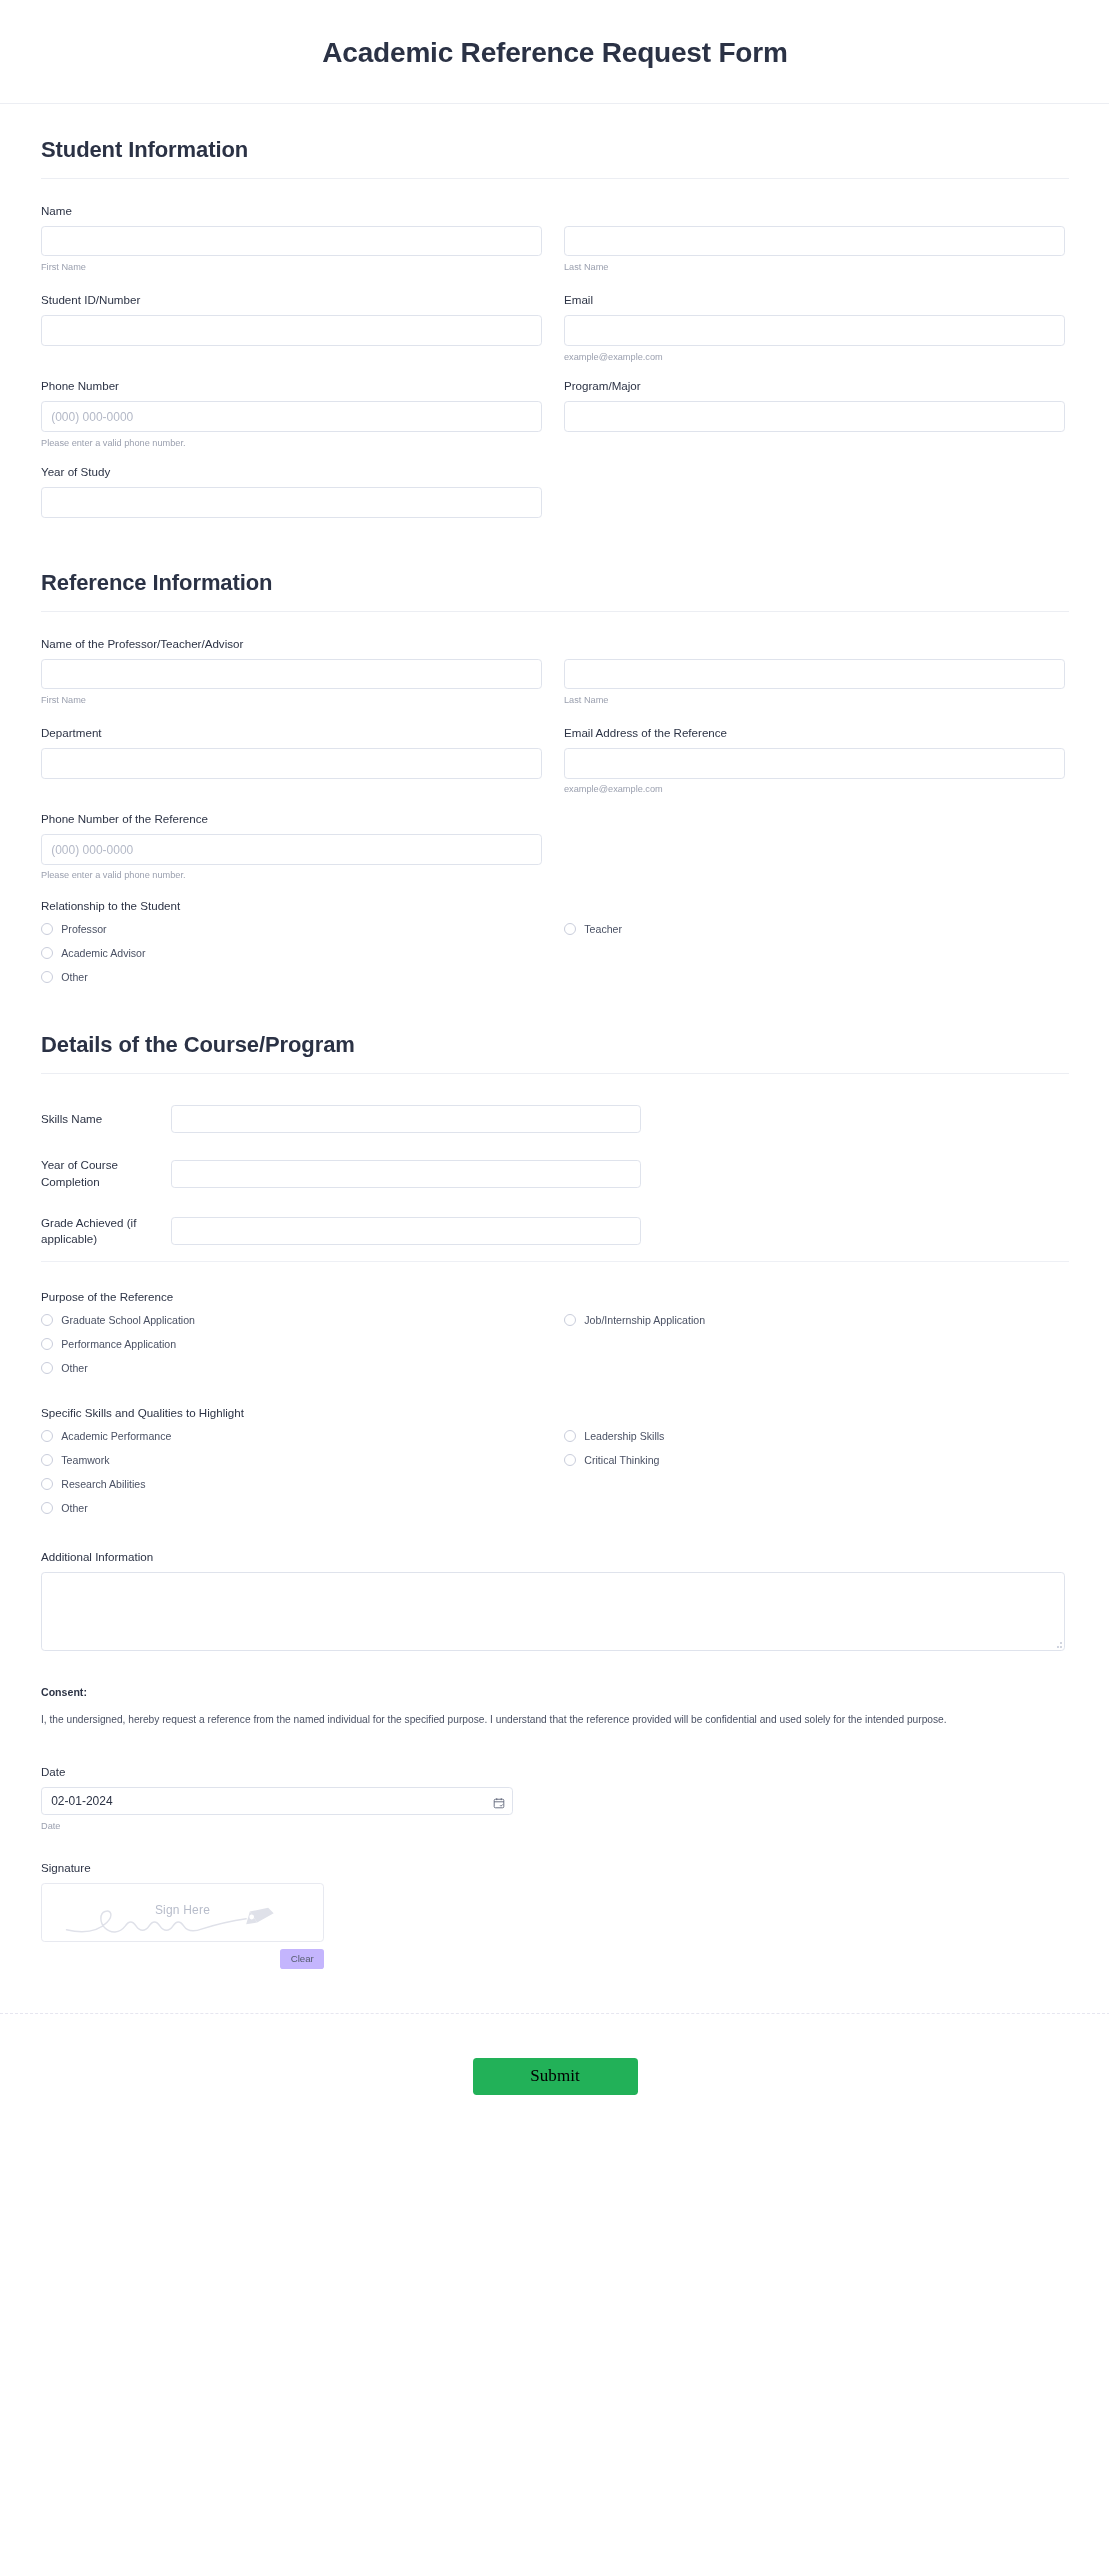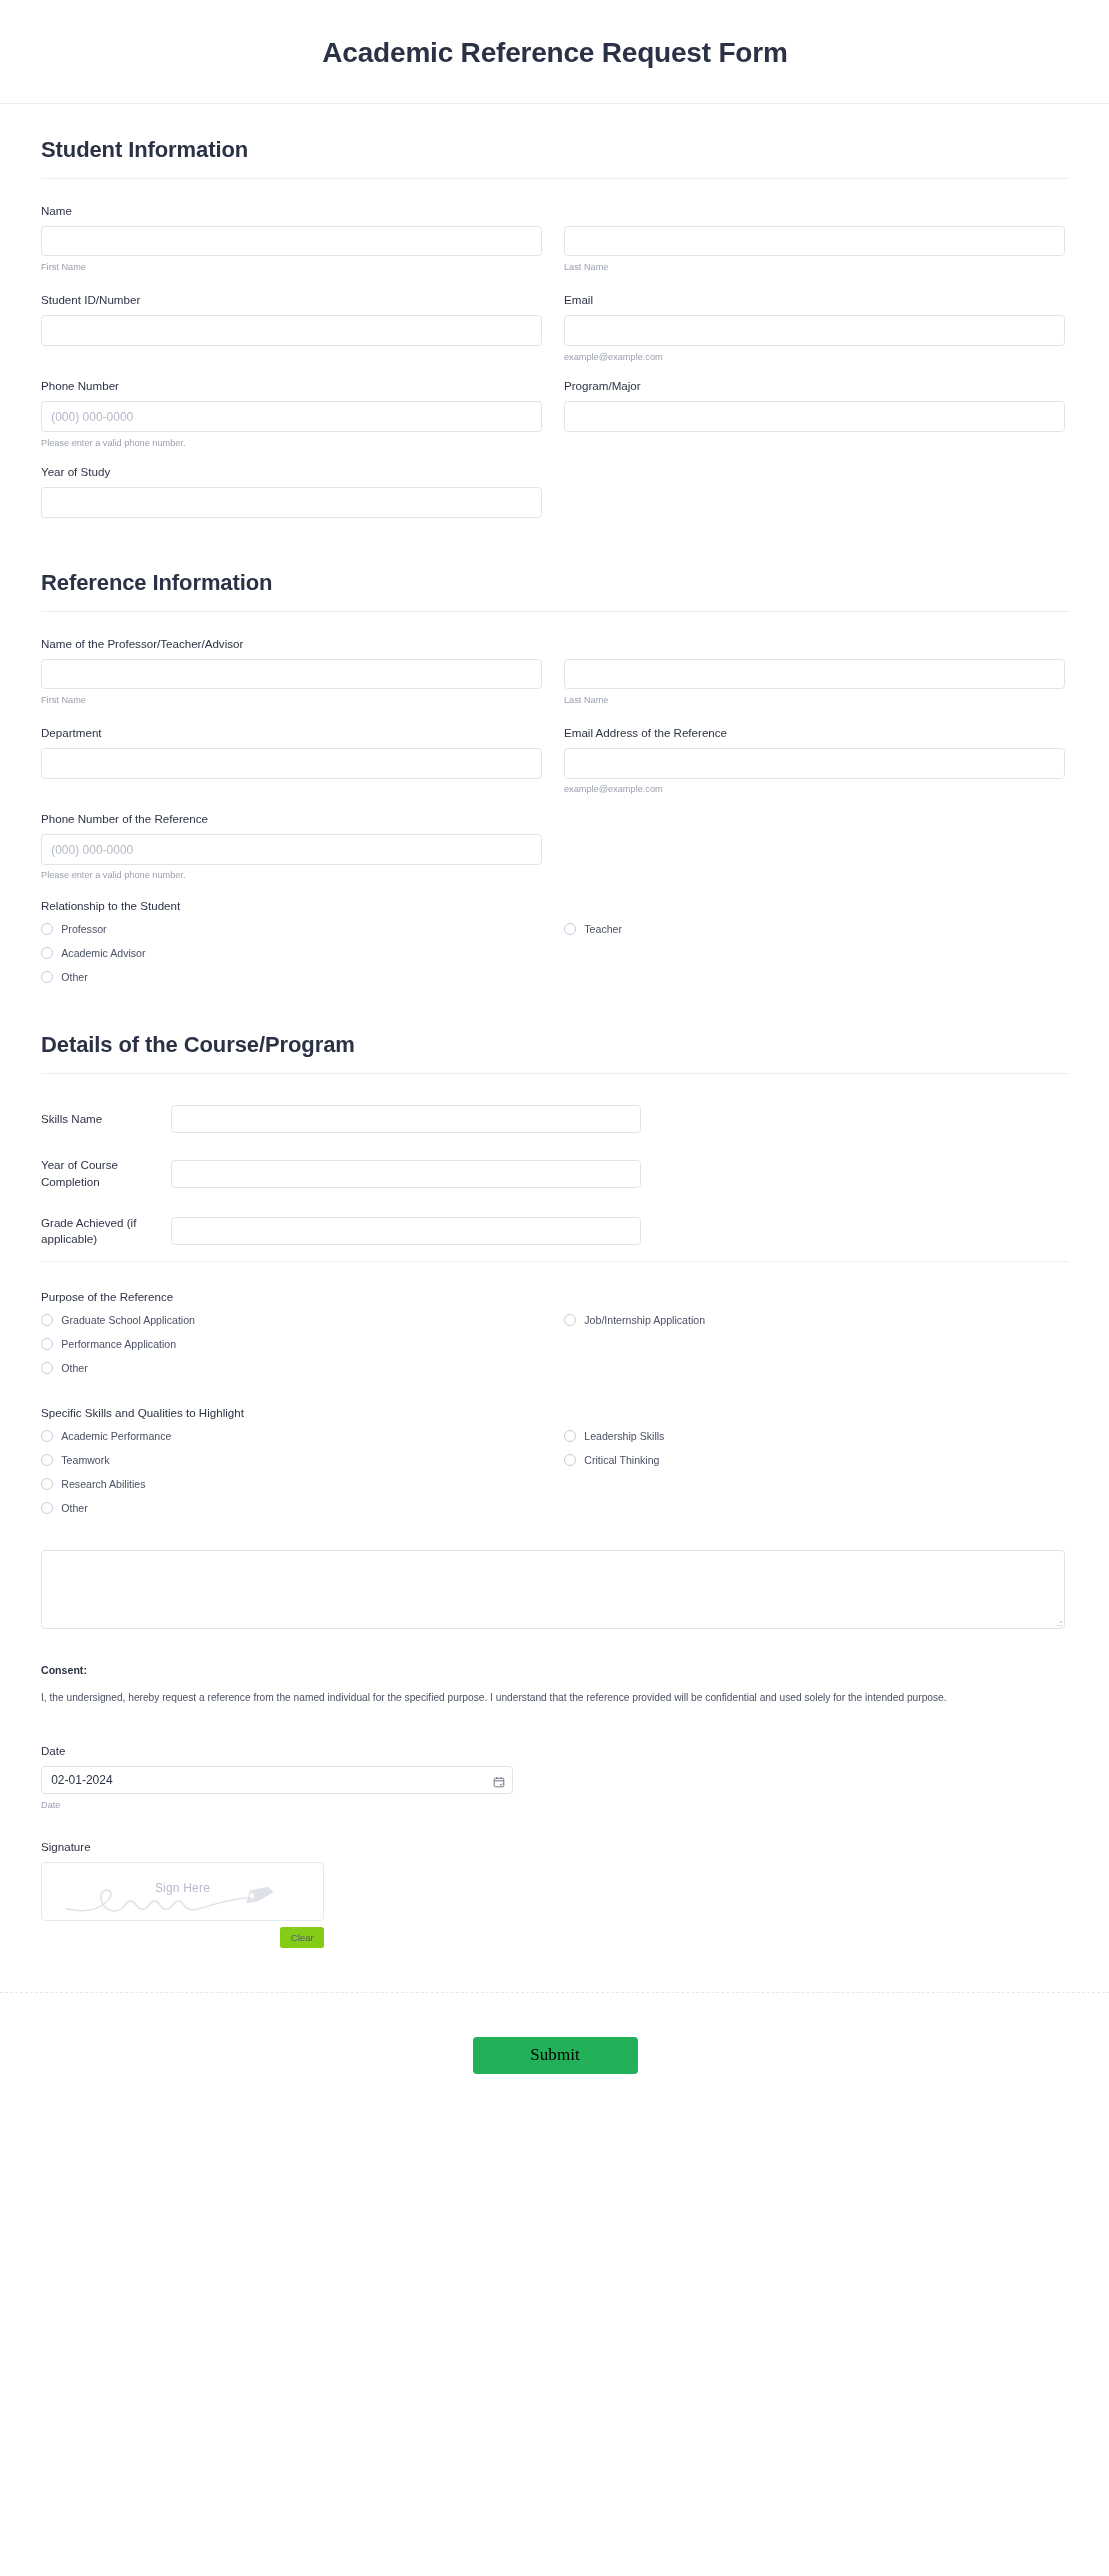--- a/index.html
+++ b/index.html
@@ -280,21 +280,21 @@
     width: 240px;
     height: 33px;
   }
   .sig-row {
     width: 283px;
     display: flex;
     justify-content: flex-end;
     margin-top: 6.5px;
   }
   .clear-btn {
-    background: #84cc16;
+    background: #c4b5fd;
     border: none;
     border-radius: 2.8px;
     font-size: 9.7px;
     color: #555c6e;
     padding: 4.6px 10.2px;
     font-family: "Liberation Sans", sans-serif;
     cursor: pointer;
   }
 
   
@@ -523,20 +523,21 @@
             </div>
             <div class="radio-item">
               <span class="radio-dot"></span>
               <span class="radio-label">Critical Thinking</span>
             </div>
           </div>
         </div>
       </div>
 
       <div style="margin-top:26px;">
+        <label class="textarea-label">Additional Information</label>
         <div class="textarea-wrap">
           <textarea class="textarea" style=""></textarea>
           <span class="resize-handle">
             <span style="right:0;bottom:0;"></span>
             <span style="right:3.7px;bottom:0;"></span>
             <span style="right:0;bottom:3.7px;"></span>
           </span>
         </div>
       </div>
 

